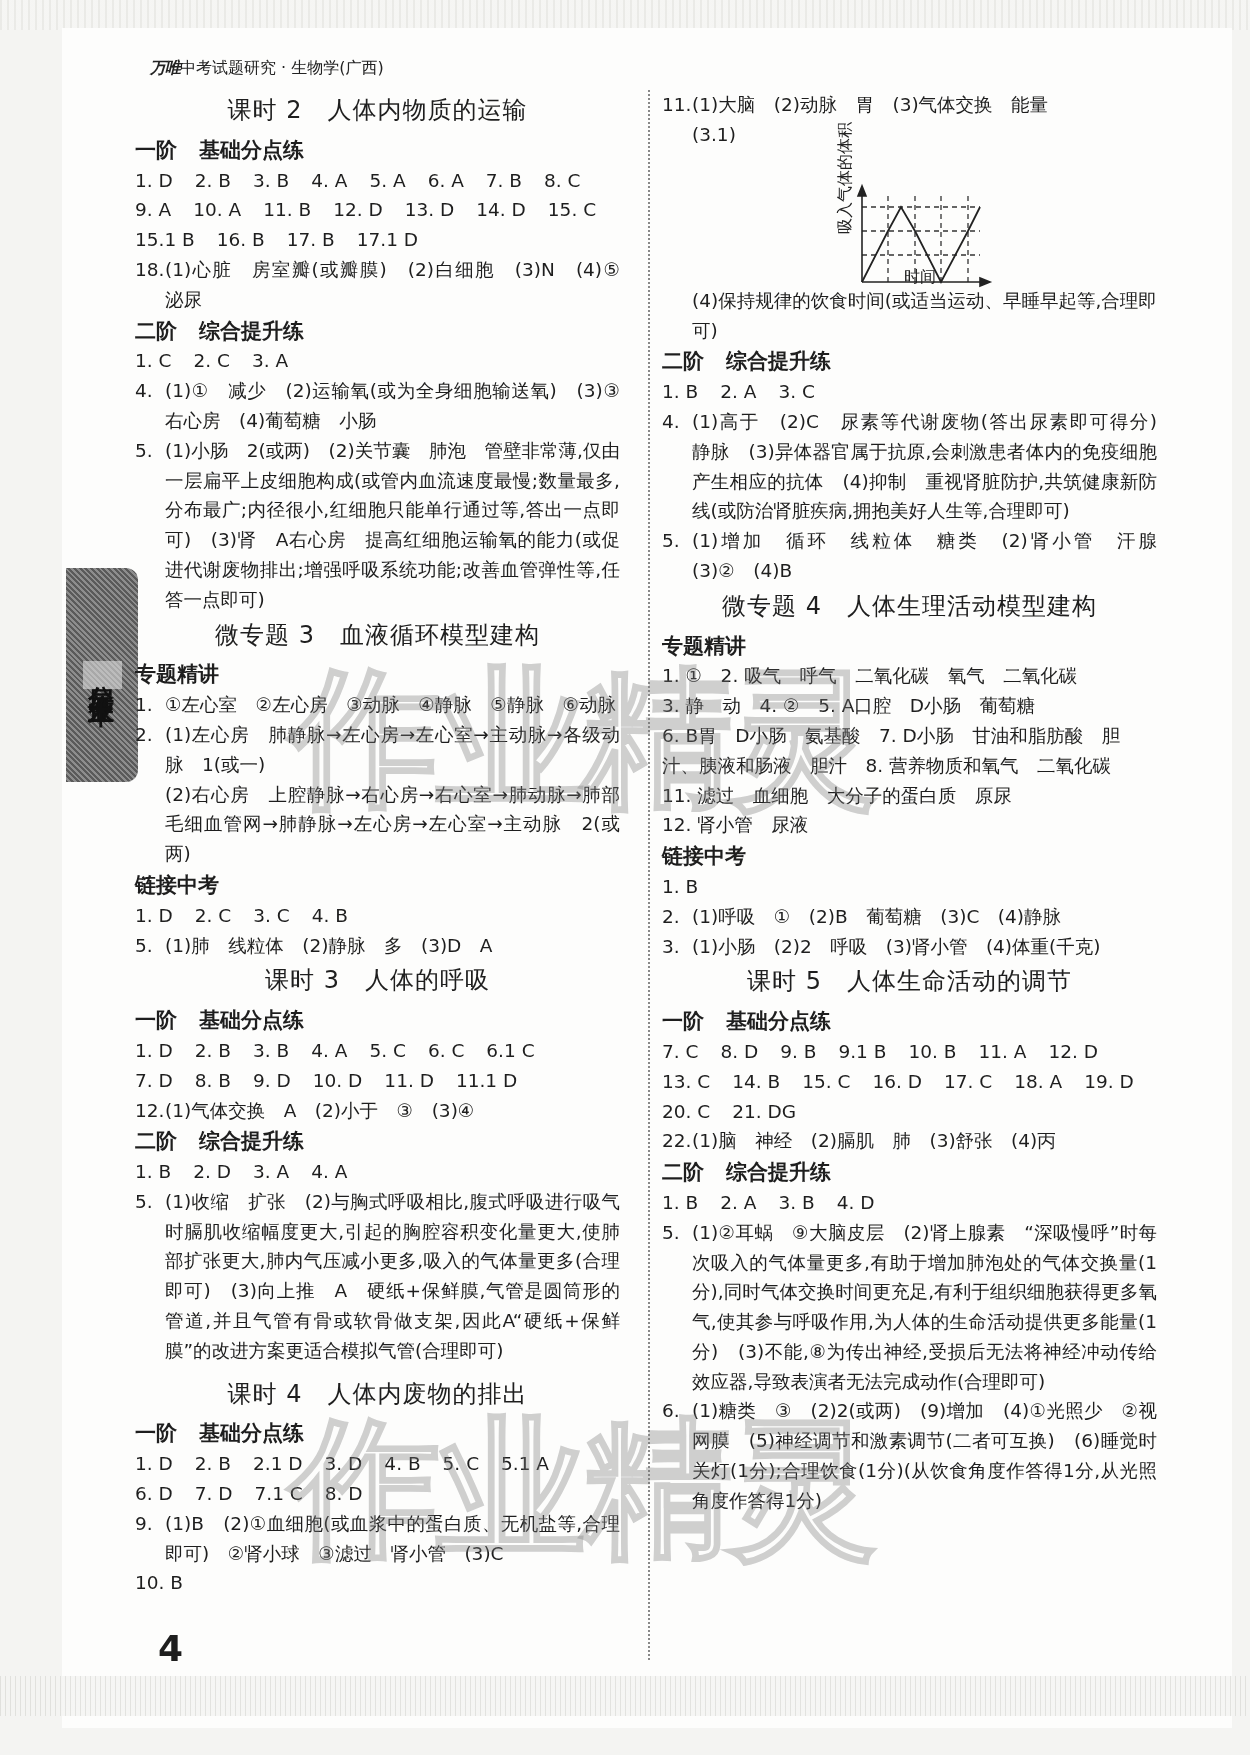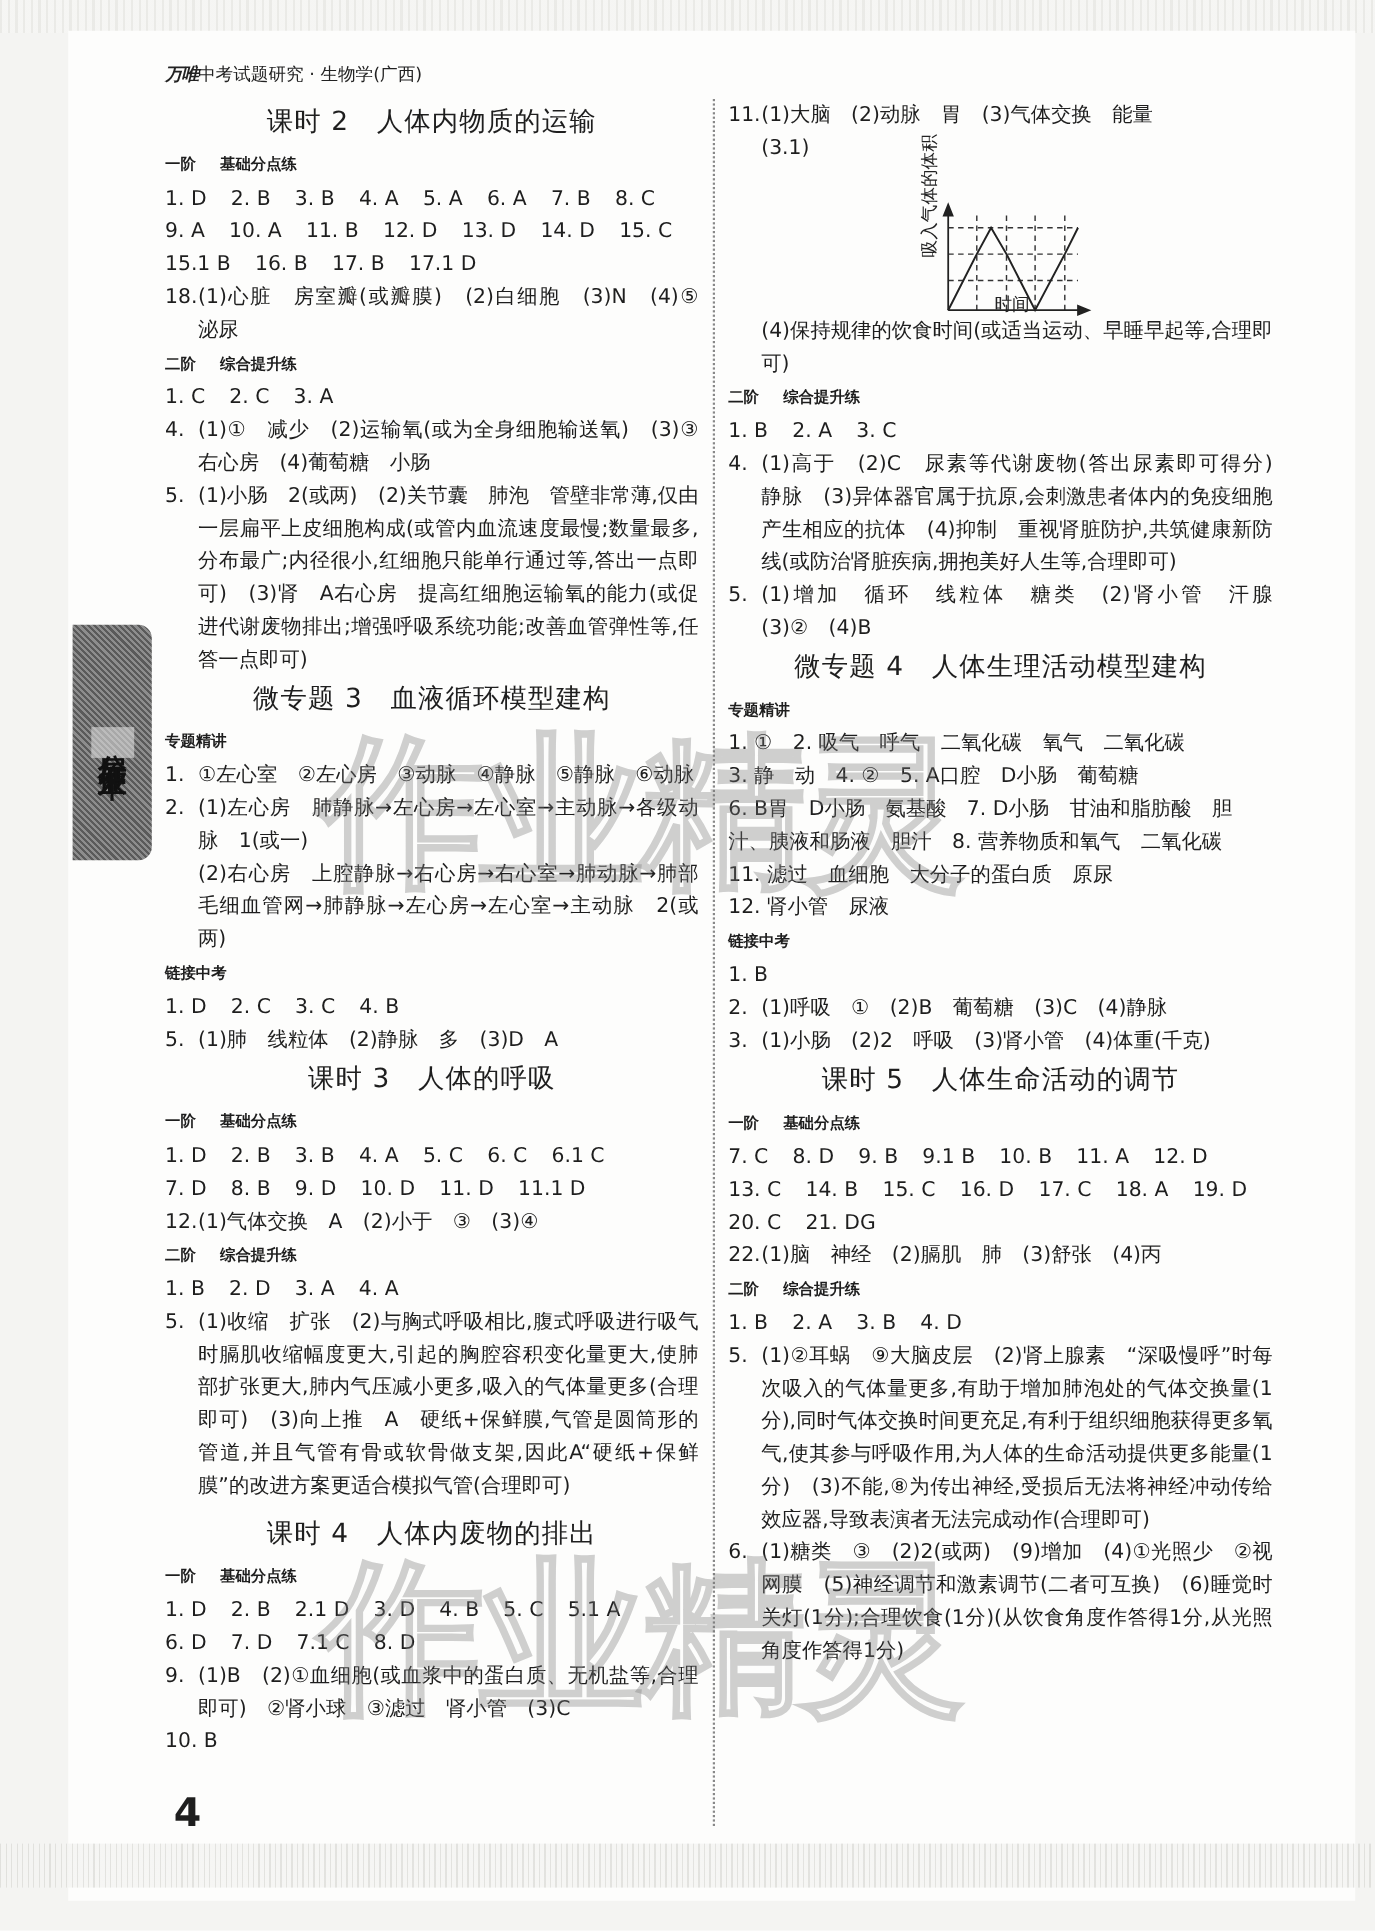--- a/index.html
+++ b/index.html
@@ -22,24 +22,24 @@
   .side-tab {
     position:absolute; left:66px; top:568px; width:72px; height:214px;
     background: repeating-linear-gradient(45deg,#5a5a5a 0 2px,#8d8d8d 2px 4px);
     border-radius: 0 12px 12px 0; display:flex; align-items:center; justify-content:center;
   }
   .side-tab span { writing-mode: vertical-rl; font-size:26px; font-weight:bold; color:#111;
     background: rgba(220,220,220,.6); padding:4px 2px; letter-spacing:4px; }
   .divider { position:absolute; left:648px; top:90px; width:0; height:1570px;
     border-left: 2px dotted #888; }
   .col { position:absolute; top:90px; font-size:18.5px; line-height:29.8px; }
-  .col.left { left:150px; width:485px; }
+  .col.left { left:135px; width:485px; }
   .col.right { left:662px; width:495px; }
   .lesson-title { text-align:center; font-size:24px; margin:6px 0 10px; letter-spacing:1px; }
-  .section-title { font-size:14px; font-weight:bold; margin:2px 0 0; }
+  .section-title { font-size:21px; font-weight:bold; margin:2px 0 0; }
   .section-title .gap { display:inline-block; width:22px; }
   .ans-line { white-space:nowrap; }
   .ans-line .item { margin-right:22px; }
   .para { padding-left:0; text-indent:0; }
   .para .num { display:inline-block; width:30px; }
   .para .body { display:block; margin-left:30px; margin-top:-29.8px; text-align:justify; }
   .chart-wrap { position:relative; height:172px; margin-left:0; }
   .chart-wrap .sub { position:absolute; left:30px; top:0; }
   .chart-wrap svg { position:absolute; left:170px; top:-6px; }
   .page-num { position:absolute; left:158px; top:1628px; font-size:36px; font-weight:bold; }

